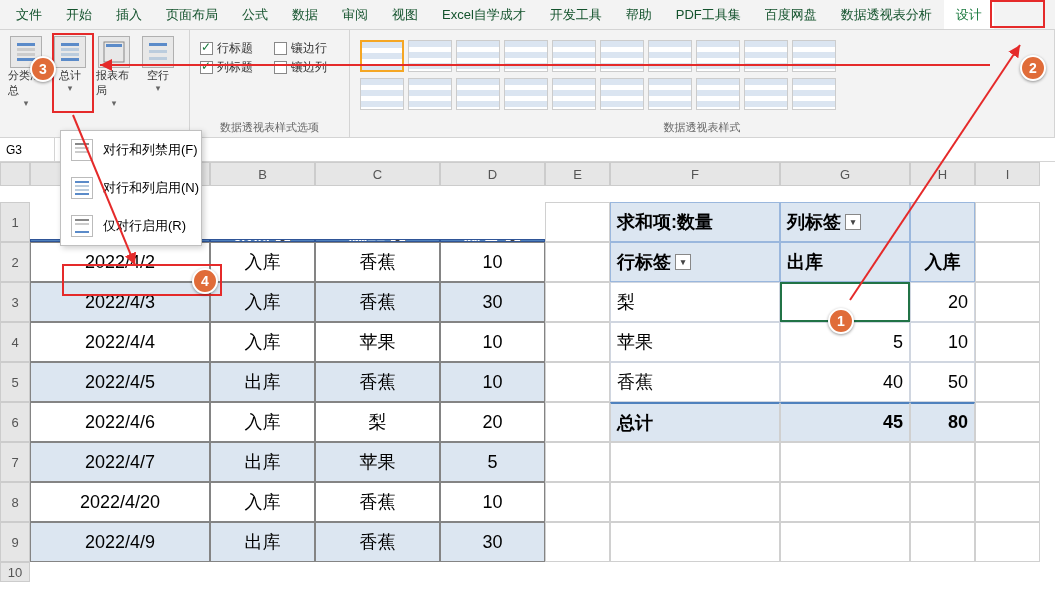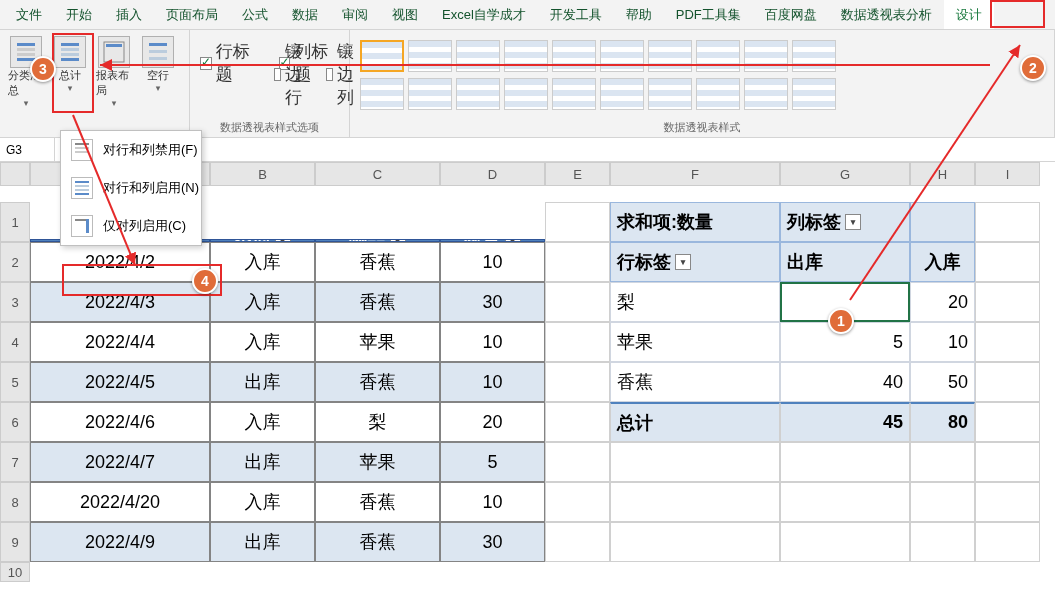--- a/index.html
+++ b/index.html
@@ -68,23 +68,24 @@
       color: #333;
       cursor: pointer;
       padding: 2px;
     }
     .big-btn .icon { width: 32px; height: 32px; background: #e8e8e8; border: 1px solid #b0b0b0; display: flex; align-items: center; justify-content: center; }
     .big-btn .icon svg { width: 24px; height: 24px; }
     .big-btn .caret { font-size: 9px; color: #666; }
 
     .checkbox-col {
       display: flex;
-      gap: 18px;
+      flex-direction: column;
+      gap: 2px;
       padding: 6px 4px 0;
-      font-size: 17px;
+      font-size: 12px;
       color: #333;
     }
     .ck-row { display: flex; align-items: center; gap: 4px; }
     .ck { width: 13px; height: 13px; border: 1px solid #888; display: inline-block; background: #fff; }
     .ck.checked { background: #fff; position: relative; }
     .ck.checked::after { content: "✓"; position: absolute; top: -3px; left: 0; font-size: 12px; color: #1a7a3f; }
 
     .styles-gallery {
       display: flex;
       gap: 4px;
@@ -515,24 +516,25 @@
           <rect x="1" y="9" width="14" height="2" fill="#bcd"></rect>
           <rect x="1" y="13" width="14" height="2" fill="#5b8bc9"></rect>
         </svg>
       </div>
     <span>对行和列启用(N)</span>
   </div>
   <div class="dd-item">
     <div class="dd-icon">
         <svg viewBox="0 0 16 16">
           <rect x="1" y="1" width="14" height="2" fill="#888"></rect>
-          <rect x="12" y="1" width="3" height="14" fill="#5b8bc9"></rect>
+          <rect x="1" y="5" width="14" height="2" fill="#ccc"></rect>
+          <rect x="1" y="13" width="14" height="2" fill="#5b8bc9"></rect>
         </svg>
       </div>
-    <span>仅对列启用(C)</span>
+    <span>仅对行启用(R)</span>
   </div>
 </div>
 
 <div class="redbox" style="top:0; left:990px; width:55px; height:28px;"></div>
 <div class="redbox" style="top:33px; left:52px; width:42px; height:80px;"></div>
 <div class="redbox" style="top:264px; left:62px; width:160px; height:32px;"></div>
 
 <svg class="arrow" style="top:30px; left:840px; width:200px; height:280px;">
   <defs>
       <marker id="ah1" markerWidth="8" markerHeight="8" refX="6" refY="3" orient="auto">

